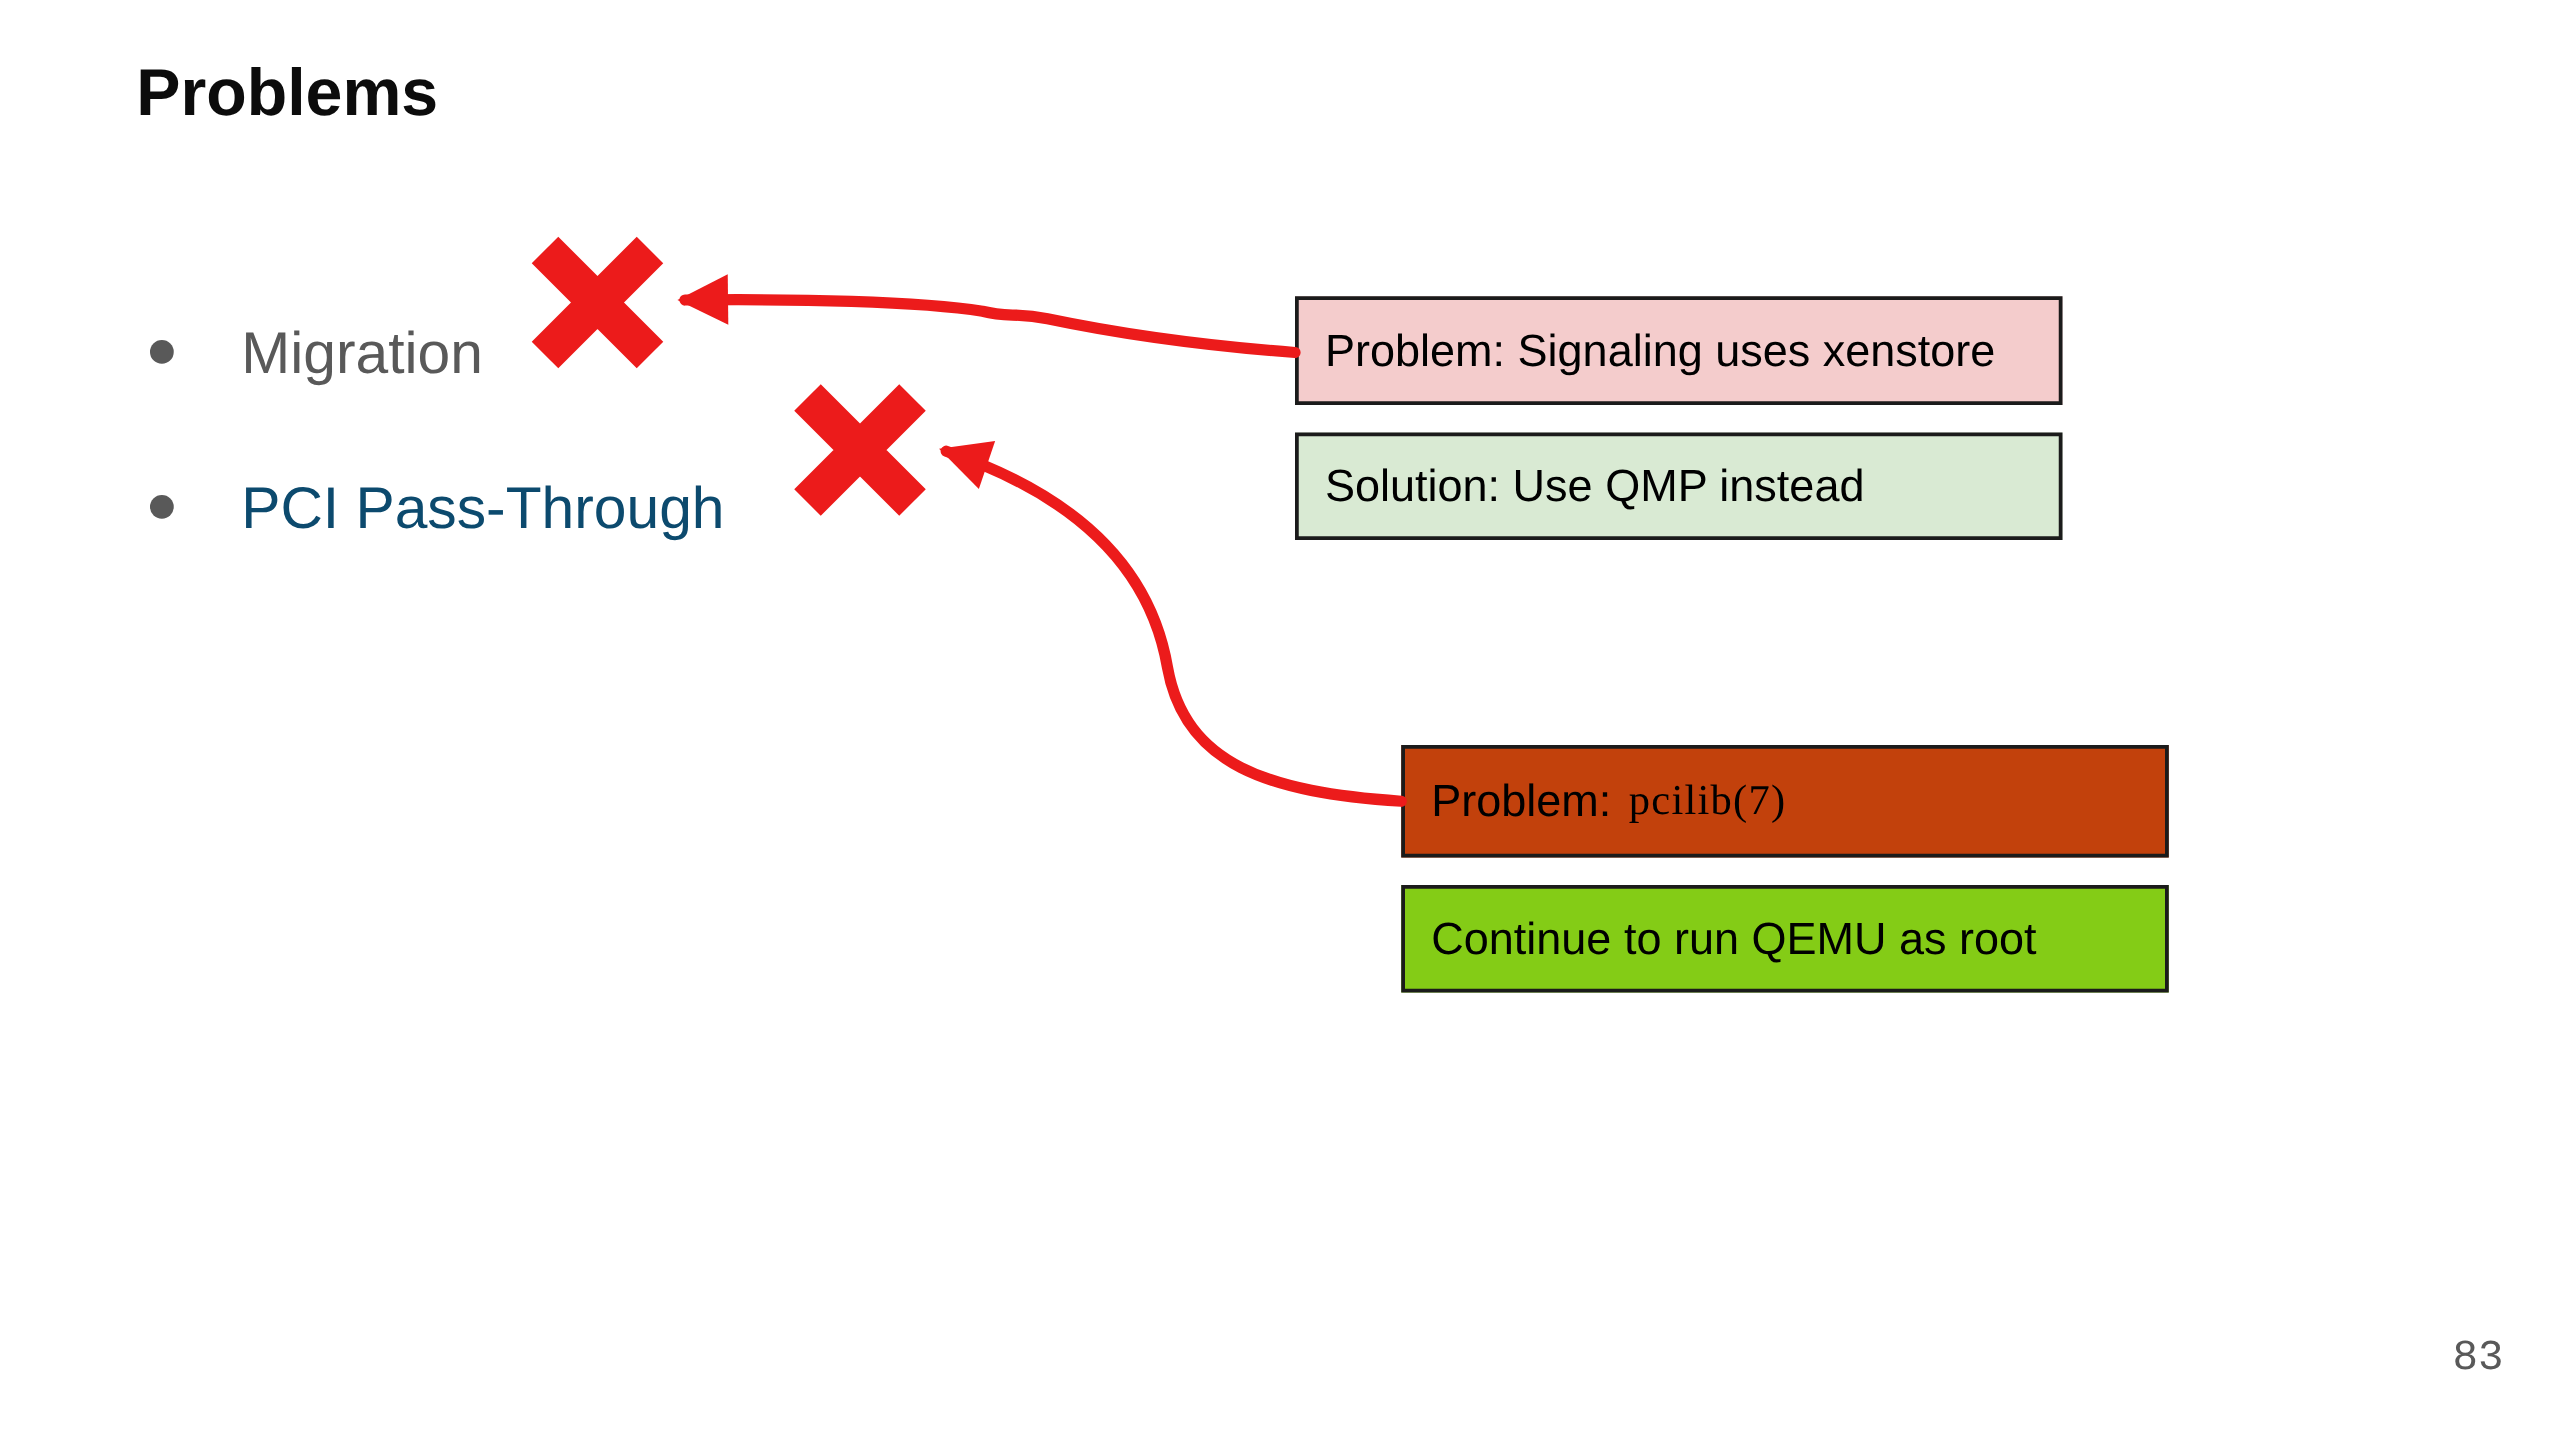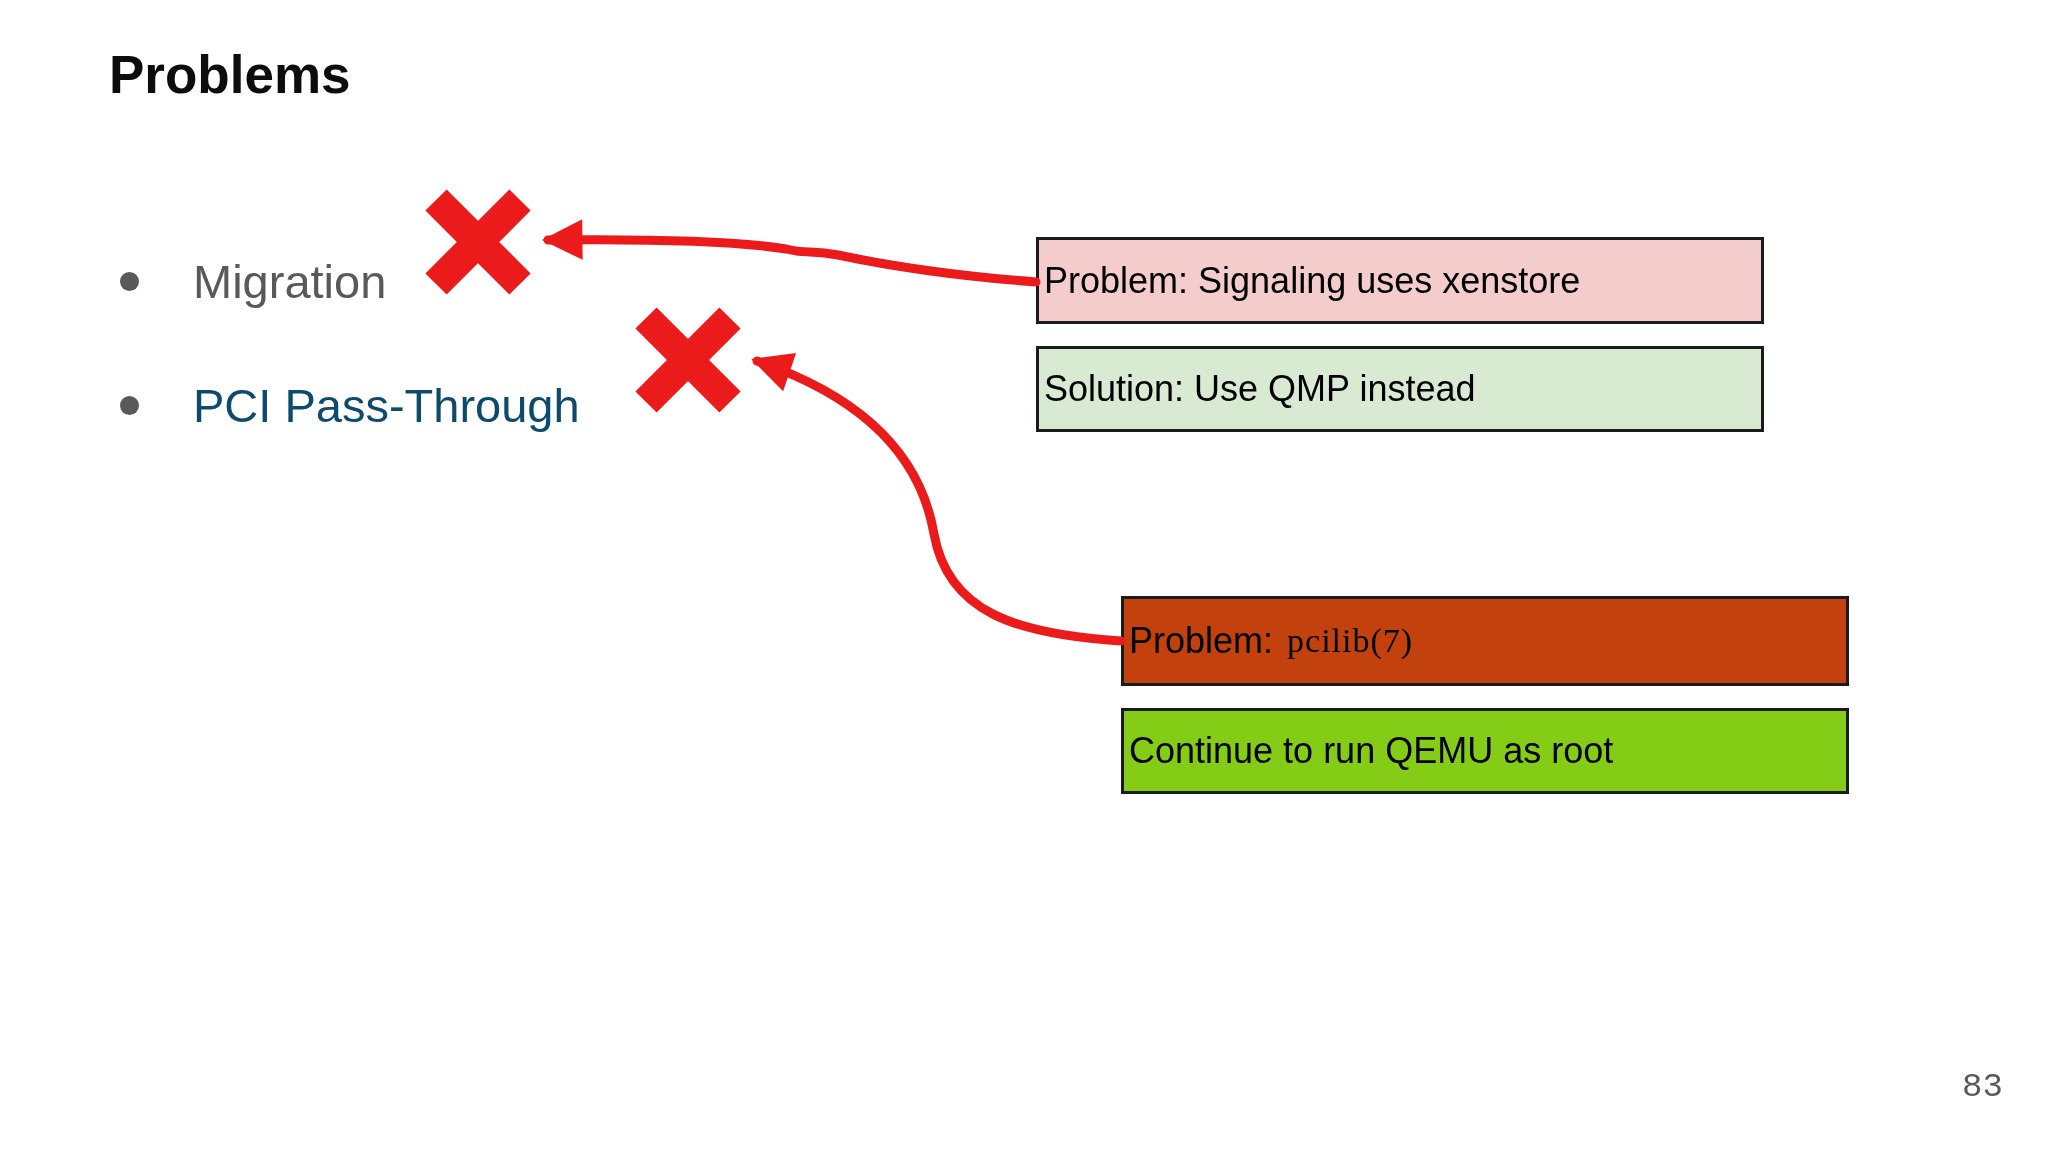--- a/index.html
+++ b/index.html
@@ -35,26 +35,26 @@
     border-radius: 50%;
     flex: 0 0 auto;
   }
   .bullet-label {
     margin-left: 54px;
     font-size: 47px;
     white-space: nowrap;
   }
   .callout {
     position: absolute;
-    width: 728px;
+    width: 614px;
     box-sizing: border-box;
     border: 3px solid #1b1b1b;
     display: flex;
     align-items: center;
-    padding-left: 5px;
+    padding-left: 21px;
     font-size: 36px;
     white-space: nowrap;
   }
   #callout-migration-problem { left: 1036px; top: 237px; height: 87px; }
   #callout-migration-solution { left: 1036px; top: 346px; height: 86px; }
   #callout-pci-problem { left: 1121px; top: 596px; height: 90px; }
   #callout-pci-solution { left: 1121px; top: 708px; height: 86px; }
   .code {
     font-family: Liberation Serif, serif;
     font-size: 34px;

